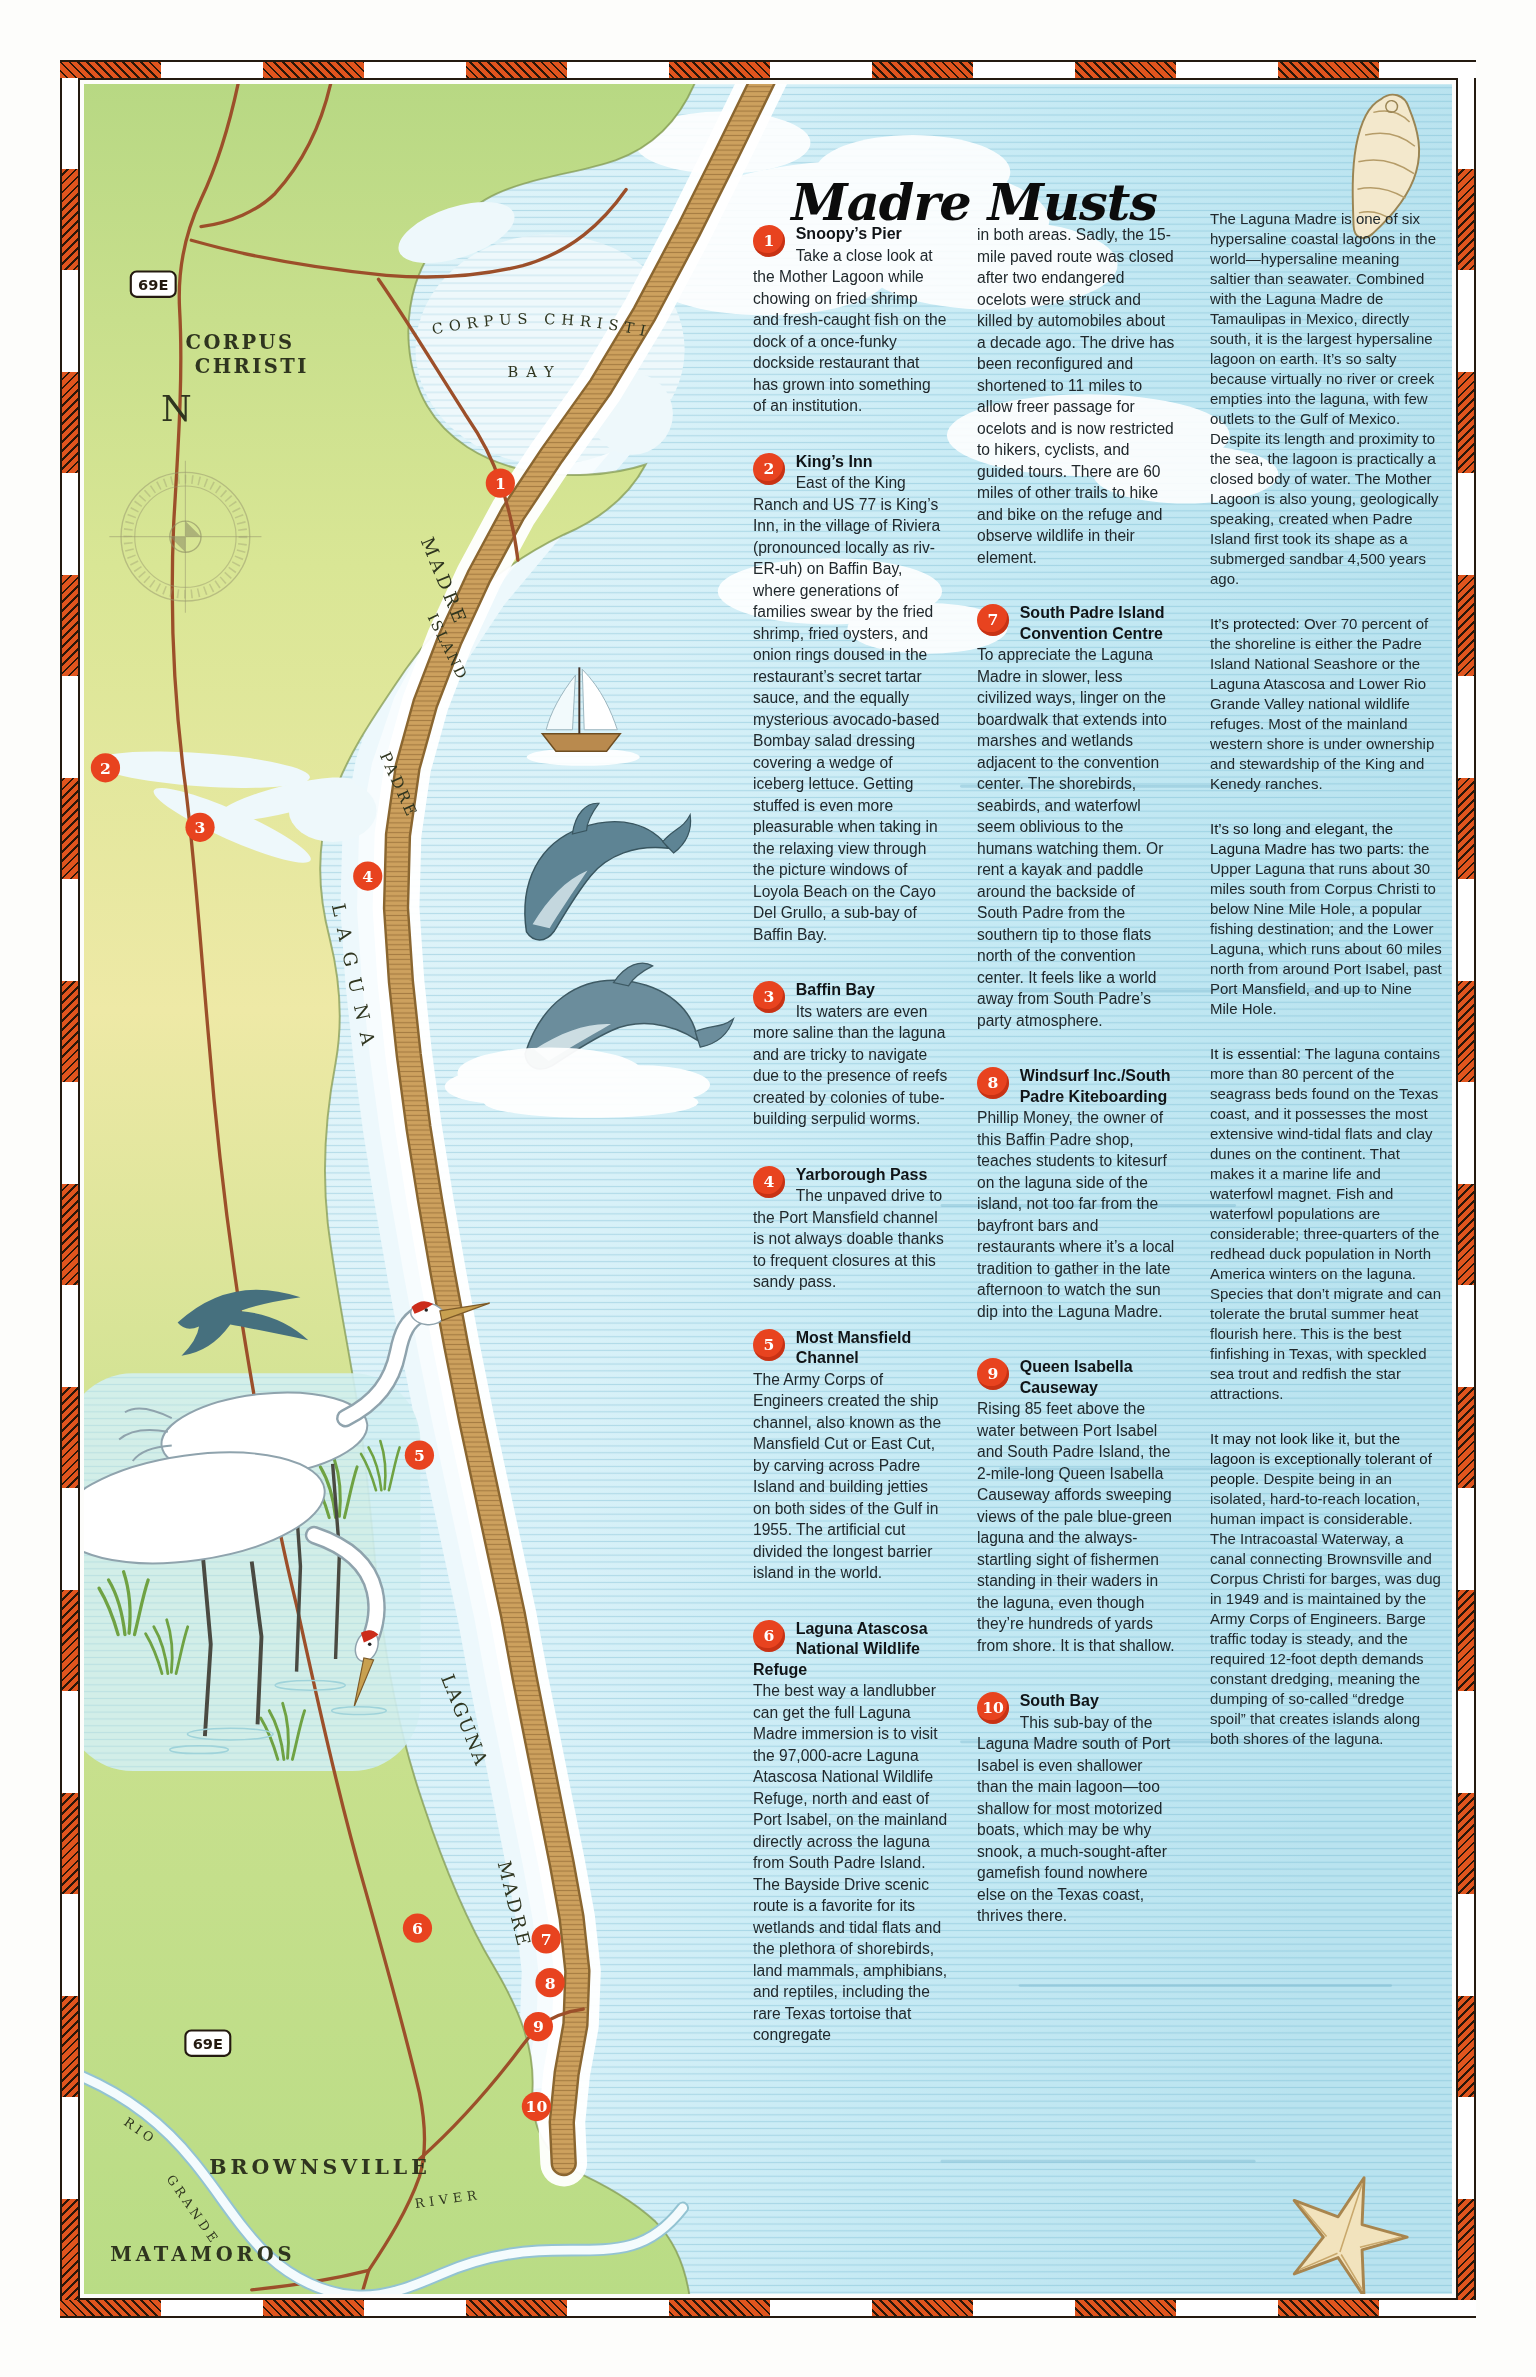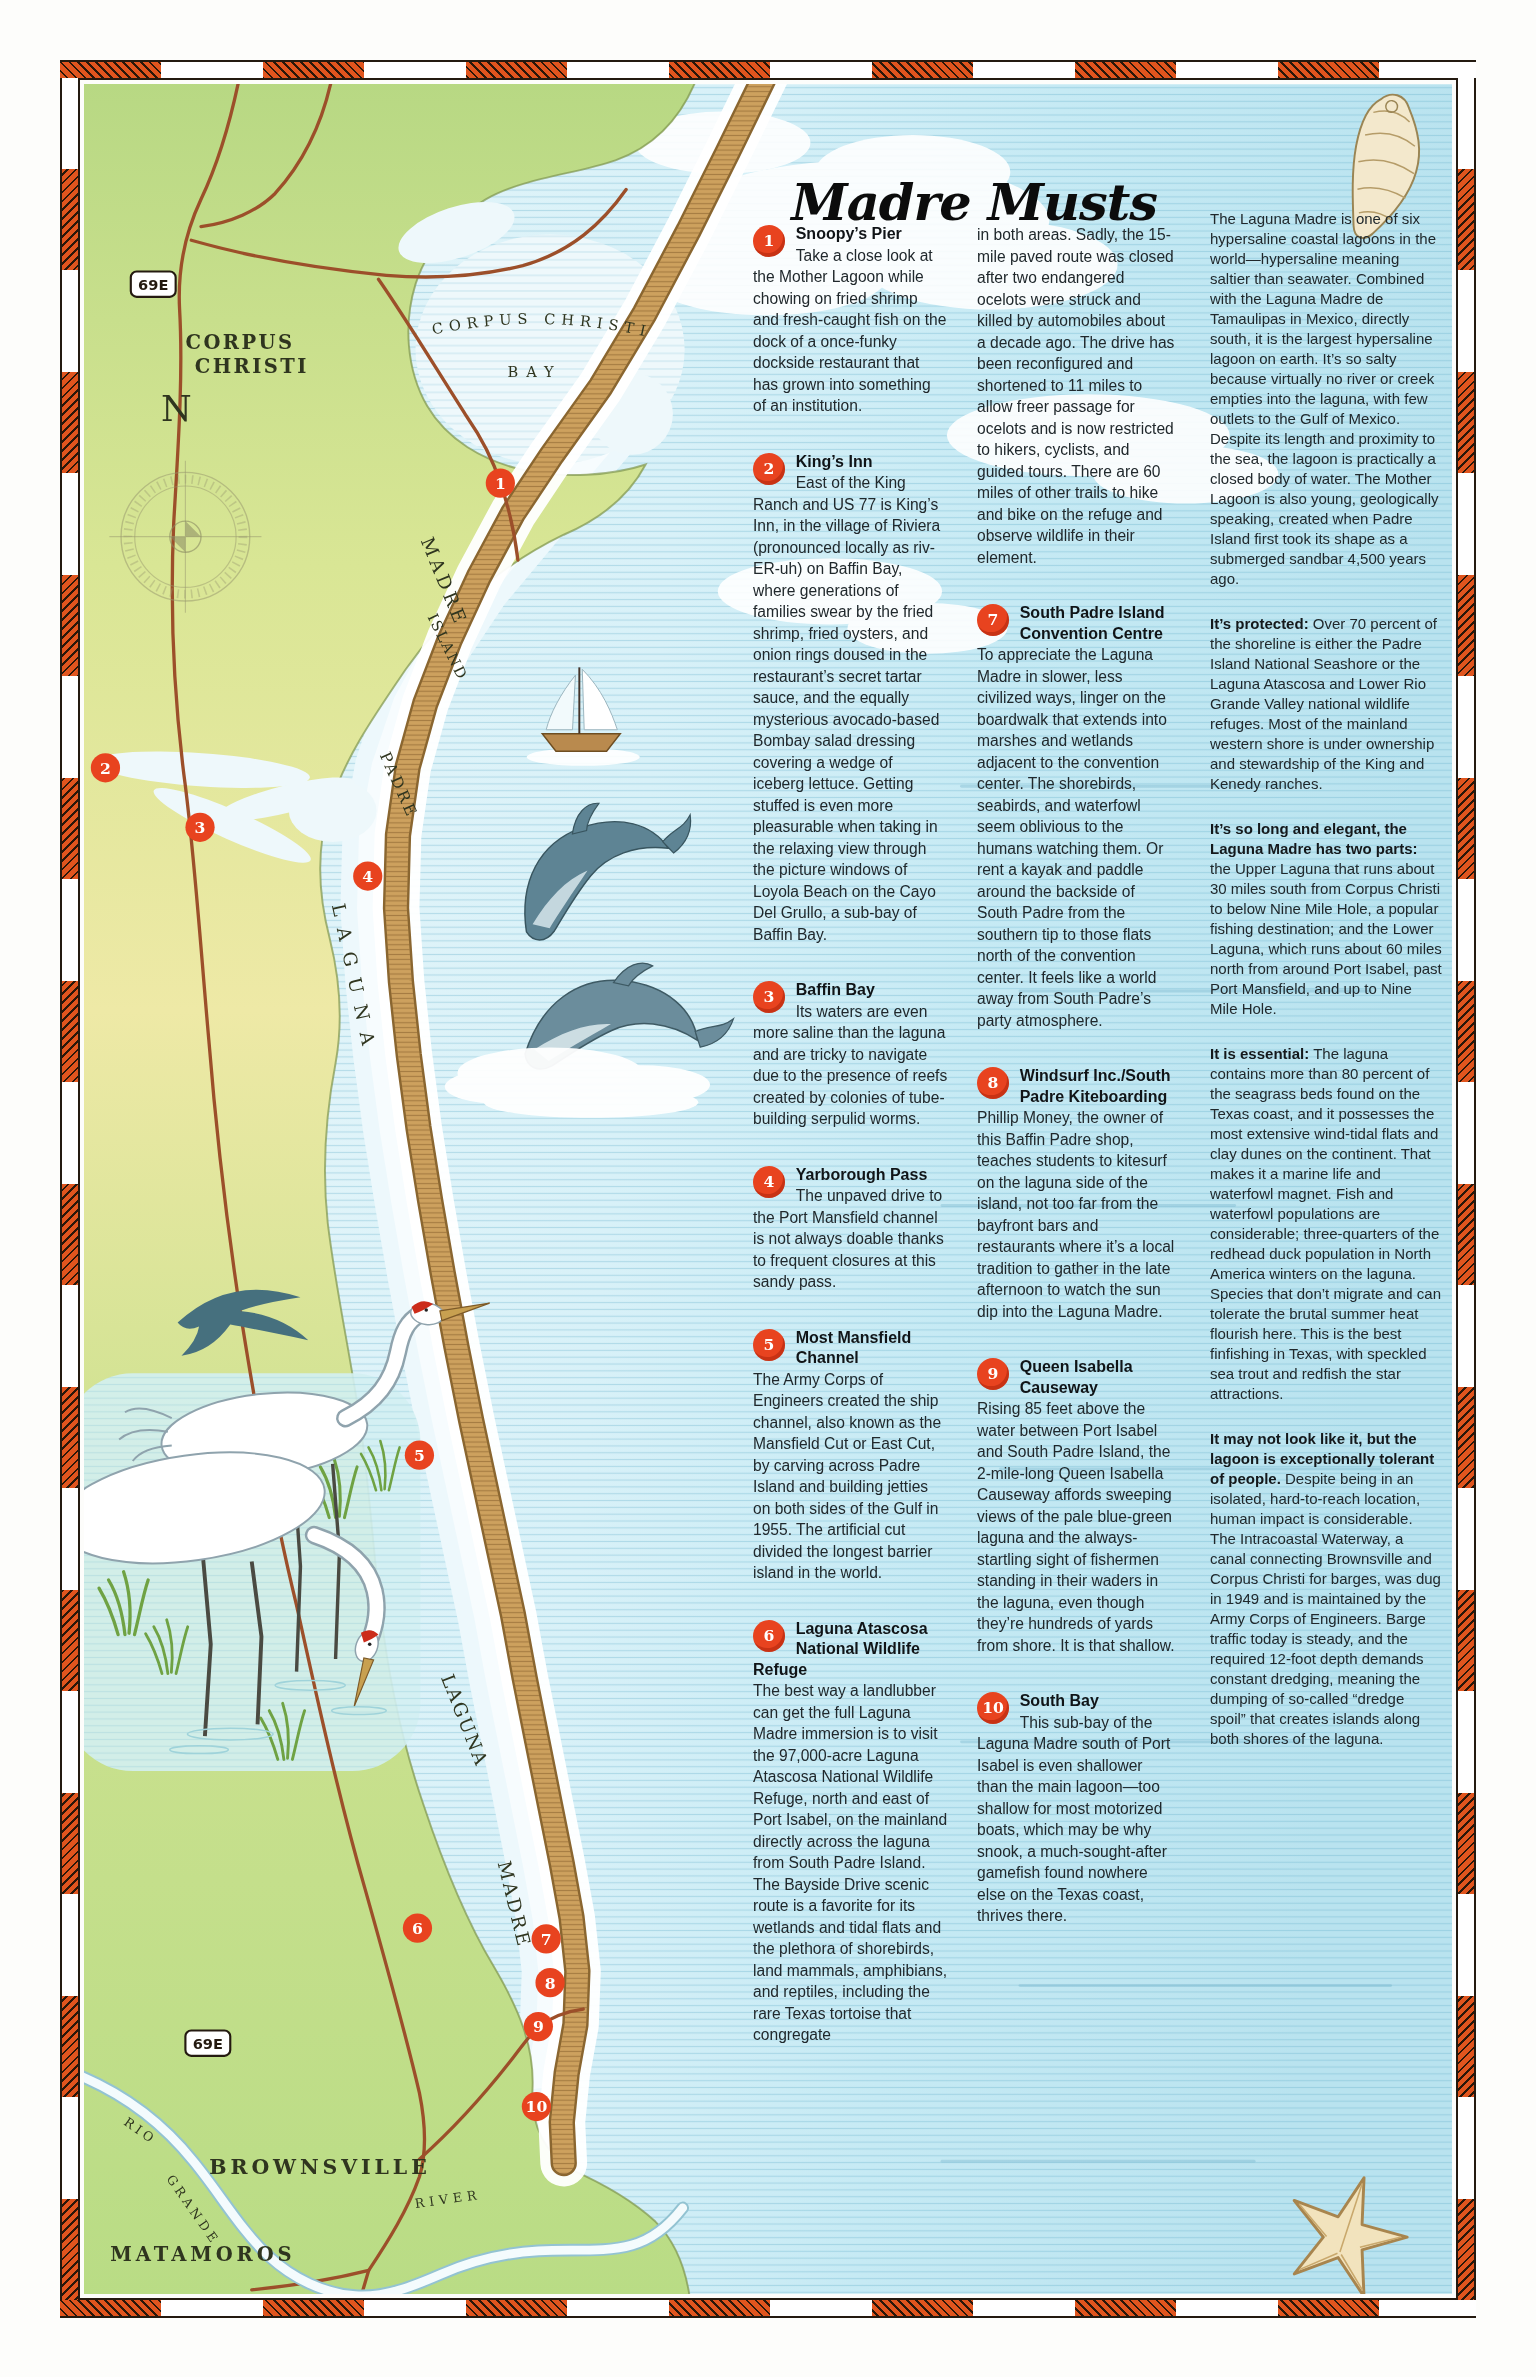--- a/index.html
+++ b/index.html
@@ -31,21 +31,21 @@
   .item{margin:0 0 35px 0;}
   .badge{float:left;width:32px;height:32px;border-radius:50%;background:#e8431f;
       color:#fff;font:700 15.6px/32px "DejaVu Serif",serif;text-align:center;
       margin:1px 10.7px 2.9px 0;box-shadow:inset -2px -3.9px 0 rgba(140,20,0,.35);}
   .item h3{margin:0;font-size:16px;line-height:20.5px;font-weight:700;color:#101417;}
   .item p{margin:0;}
   .essay-title{margin:0 0 19.5px 0;font:italic 700 45px/49px "DejaVu Serif","Liberation Serif",serif;
       letter-spacing:-0.5px;color:#0c0c0c;}
   .essay-title span{display:block;}
   .col3 p{margin:0 0 25px 10px;}
-  .lead{font-weight:700;color:#14181b;}
+  .lead{font-weight:400;color:#14181b;}
 </style>
 </head>
 <body>
 
 <div class="page">
 
   <div class="bframe bh bt"></div>
   <div class="bframe bh bb"></div>
   <div class="bframe bv bl"></div>
   <div class="bframe bv br"></div>

